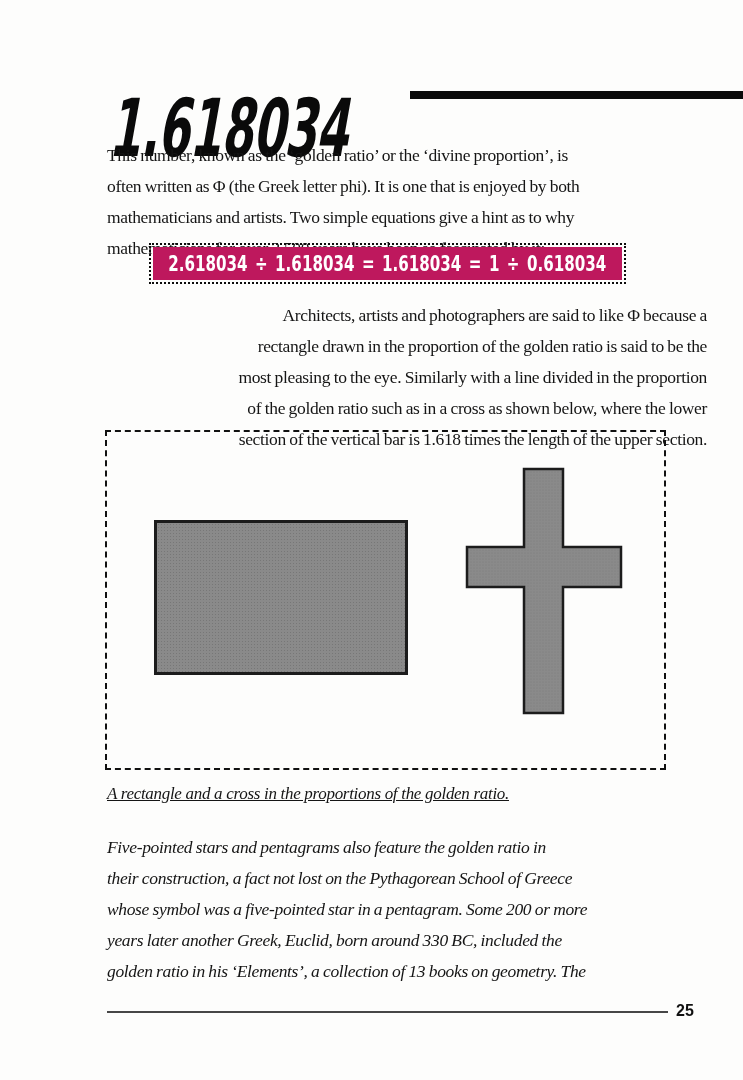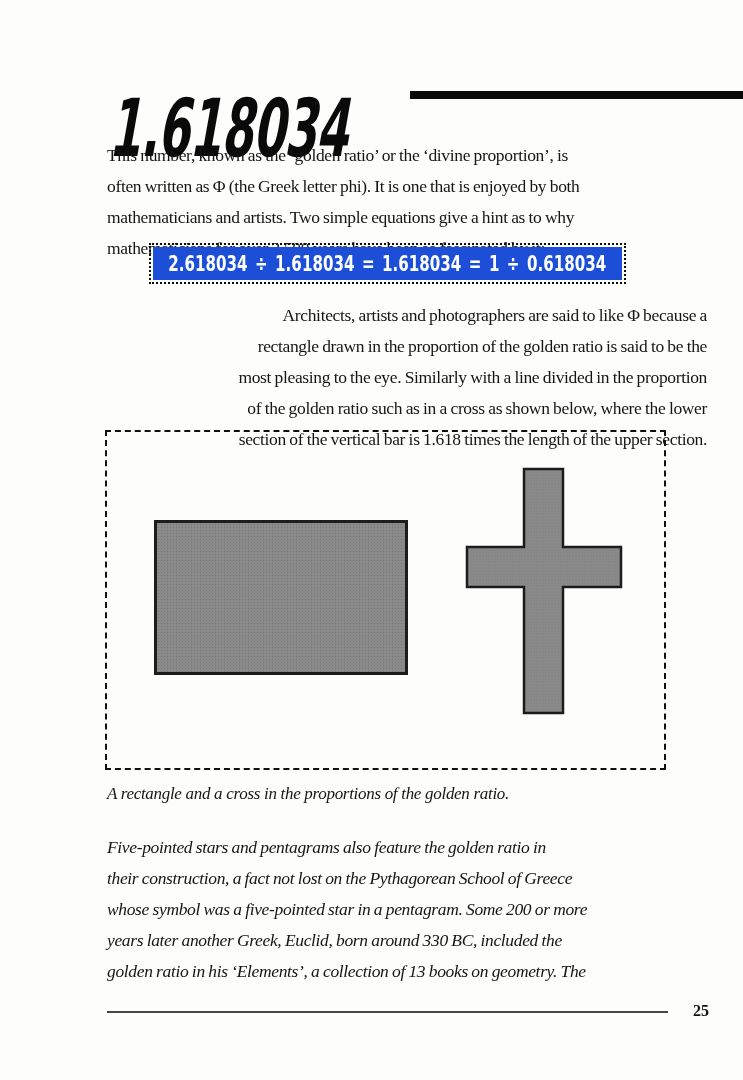--- a/index.html
+++ b/index.html
@@ -54,21 +54,21 @@
   .p2 { top: 300px; text-align: right; }
   .p3 { top: 832px; font-style: italic; }
 
   
   .equation {
     position: absolute;
     left: 153px;
     top: 247px;
     width: 469px;
     height: 33px;
-    background: #1d4ed8;
+    background: #be185d;
     outline: 2px dotted #0c0c0c;
     outline-offset: 2px;
     display: flex;
     align-items: center;
     justify-content: center;
   }
   .equation span {
     display: inline-block;
     font-family: "DejaVu Sans", "Liberation Sans", sans-serif;
     font-weight: bold;
@@ -107,40 +107,40 @@
   
   .caption {
     position: absolute;
     left: 107px;
     top: 784px;
     margin: 0;
     font-style: italic;
     font-size: 17px;
     letter-spacing: -0.3px;
     color: #151515;
+    text-decoration: underline;
   }
 
   
   .footer-rule {
     position: absolute;
     left: 107px;
     top: 1011px;
     width: 561px;
     height: 2px;
     background: #474747;
   }
   .page-number {
     position: absolute;
     left: 676px;
     top: 1002px;
-    font-family: Liberation Serif, serif;
+    font-family: Liberation Sans, sans-serif;
     font-weight: bold;
     font-size: 16px;
     color: #111;
-    margin-left: 17px;
   }
 </style>
 </head>
 <body>
 
 <div class="page">
 
   <h1 class="title">1.618034</h1>
   <div class="title-rule"></div>
 

